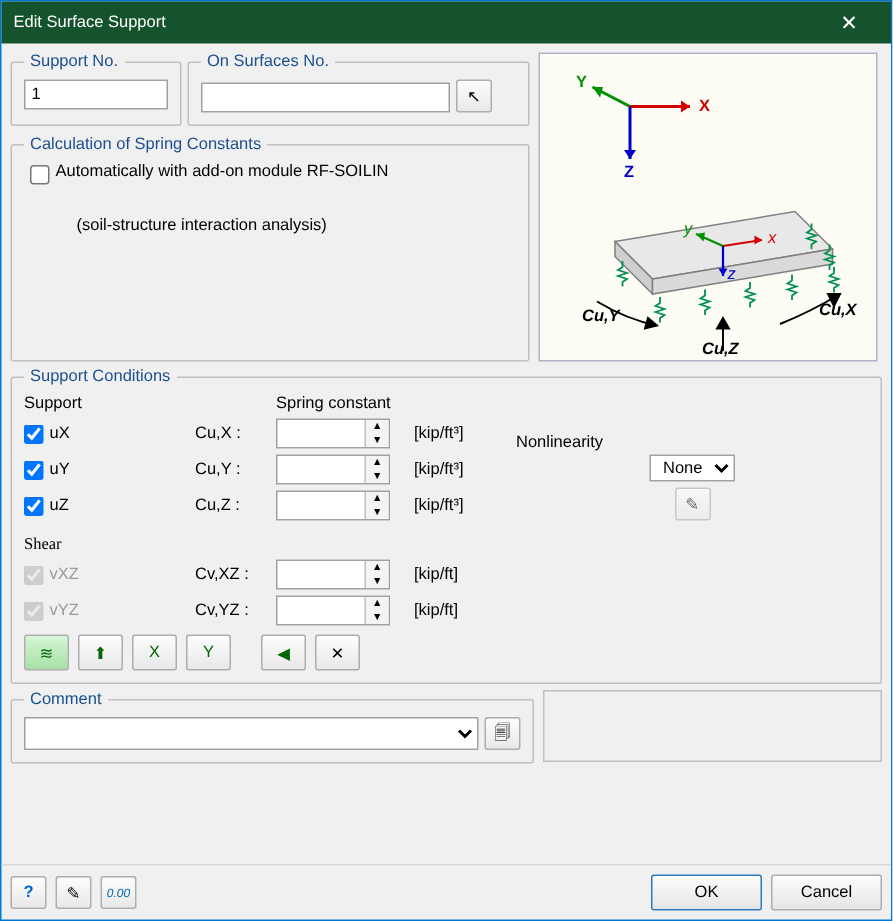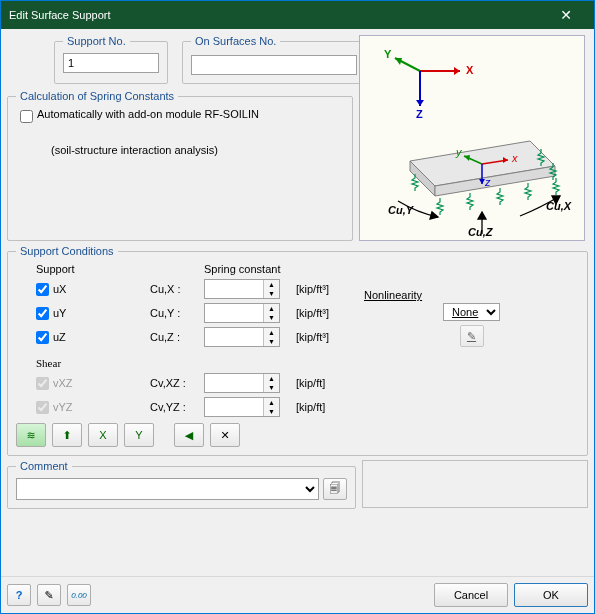--- a/index.html
+++ b/index.html
@@ -4,21 +4,21 @@
 <style>
   * { box-sizing: border-box; font-family: "Segoe UI", Tahoma, sans-serif; font-size: 11px; }
   body { margin: 0; background: #fff; }
   .window { width: 595px; height: 614px; background: #f0f0f0; border: 1px solid #0078d7; display: flex; flex-direction: column; }
   .titlebar { background: #14532d; color: #fff; height: 28px; display: flex; align-items: center; padding: 0 8px; font-size: 12px; }
   .titlebar .title { flex: 1; }
   .titlebar .close { width: 40px; text-align: center; font-size: 14px; }
   .body { flex: 1; padding: 6px; display: flex; flex-direction: column; gap: 4px; }
   fieldset { border: 1px solid #c0c0c0; border-radius: 2px; margin: 0; padding: 6px 8px 8px 8px; background: #f0f0f0; }
   legend { color: #1b4f8f; padding: 0 4px; background: #f0f0f0;}
-  .row-top { display: flex; gap: 14px; margin-left: 47px; }
+  .row-top { display: flex; gap: 4px; }
   input[type="text"], select { border: 1px solid #a0a0a0; background: #fff; height: 20px; padding: 1px 4px; font-size: 11px; }
   .support-no input { width: 96px; }
   .on-surfaces { display: flex; align-items: flex-end; gap: 4px; }
   .on-surfaces input { width: 166px; }
   .iconbtn { width: 24px; height: 22px; border: 1px solid #adadad; background: linear-gradient(#fdfdfd,#e8e8e8); display: inline-flex; align-items: center; justify-content: center; border-radius: 2px; font-size: 12px; }
   .diagram-panel { border: 1px solid #b0b0c8; background: #fcfcf5; width: 226px; height: 206px; position: relative; overflow: hidden; }
   .calc-field { flex: 1; }
   .row-mid { display: flex; gap: 6px; }
   .left-stack { display: flex; flex-direction: column; gap: 6px; width: 346px; }
   .calc-box { height: 160px; }
@@ -42,22 +42,22 @@
   .nonlin .iconbtn { opacity: 0.6; }
   .btnrow { display: flex; gap: 6px; margin-top: 6px; }
   .btnrow .iconbtn { width: 30px; height: 24px; }
   .comment-row { display: flex; gap: 6px; }
   .comment-row select { flex: 1; height: 22px; }
   .footer { display: flex; align-items: center; padding: 6px; gap: 6px; border-top: 1px solid #d8d8d8; }
   .footer .spacer { flex: 1; }
   .btn { min-width: 74px; height: 24px; border: 1px solid #adadad; background: linear-gradient(#fdfdfd,#e5e5e5); border-radius: 2px; }
   .btn.ok { border-color: #2a7ac0; }
   .cond-flex { display: flex; gap: 18px; }
-  .cond-left { flex: 0 0 310px; margin-left: 20px; }
-  .cond-right { flex: 1; text-decoration: underline; }
+  .cond-left { flex: 0 0 310px; }
+  .cond-right { flex: 1; }
   .shear-hdr { margin-top: 6px; font-family: Liberation Serif, serif; }
   .comment-right { width: 226px; border:1px solid #c0c0c0; background:#f0f0f0; height:48px; border-top-color:#c0c0c0; }
   svg text { font-family: "Segoe UI", Tahoma, sans-serif; }
 </style>
 </head>
 <body>
 
 <div class="window">
   <div class="titlebar">
     <span class="title">Edit Surface Support</span>
@@ -297,16 +297,16 @@
     <span class="iconbtn">
         <span style="color:#0066cc;font-weight:bold">?</span>
       </span>
     <span class="iconbtn">
         <span>✎</span>
       </span>
     <span class="iconbtn">
         <span style="font-size:8px;font-style:italic;color:#0066aa">0.00</span>
       </span>
     <span class="spacer"></span>
+    <button class="btn ok">OK</button>
     <button class="btn">Cancel</button>
-    <button class="btn ok">OK</button>
   </div>
 </div>
 
 </body></html>

